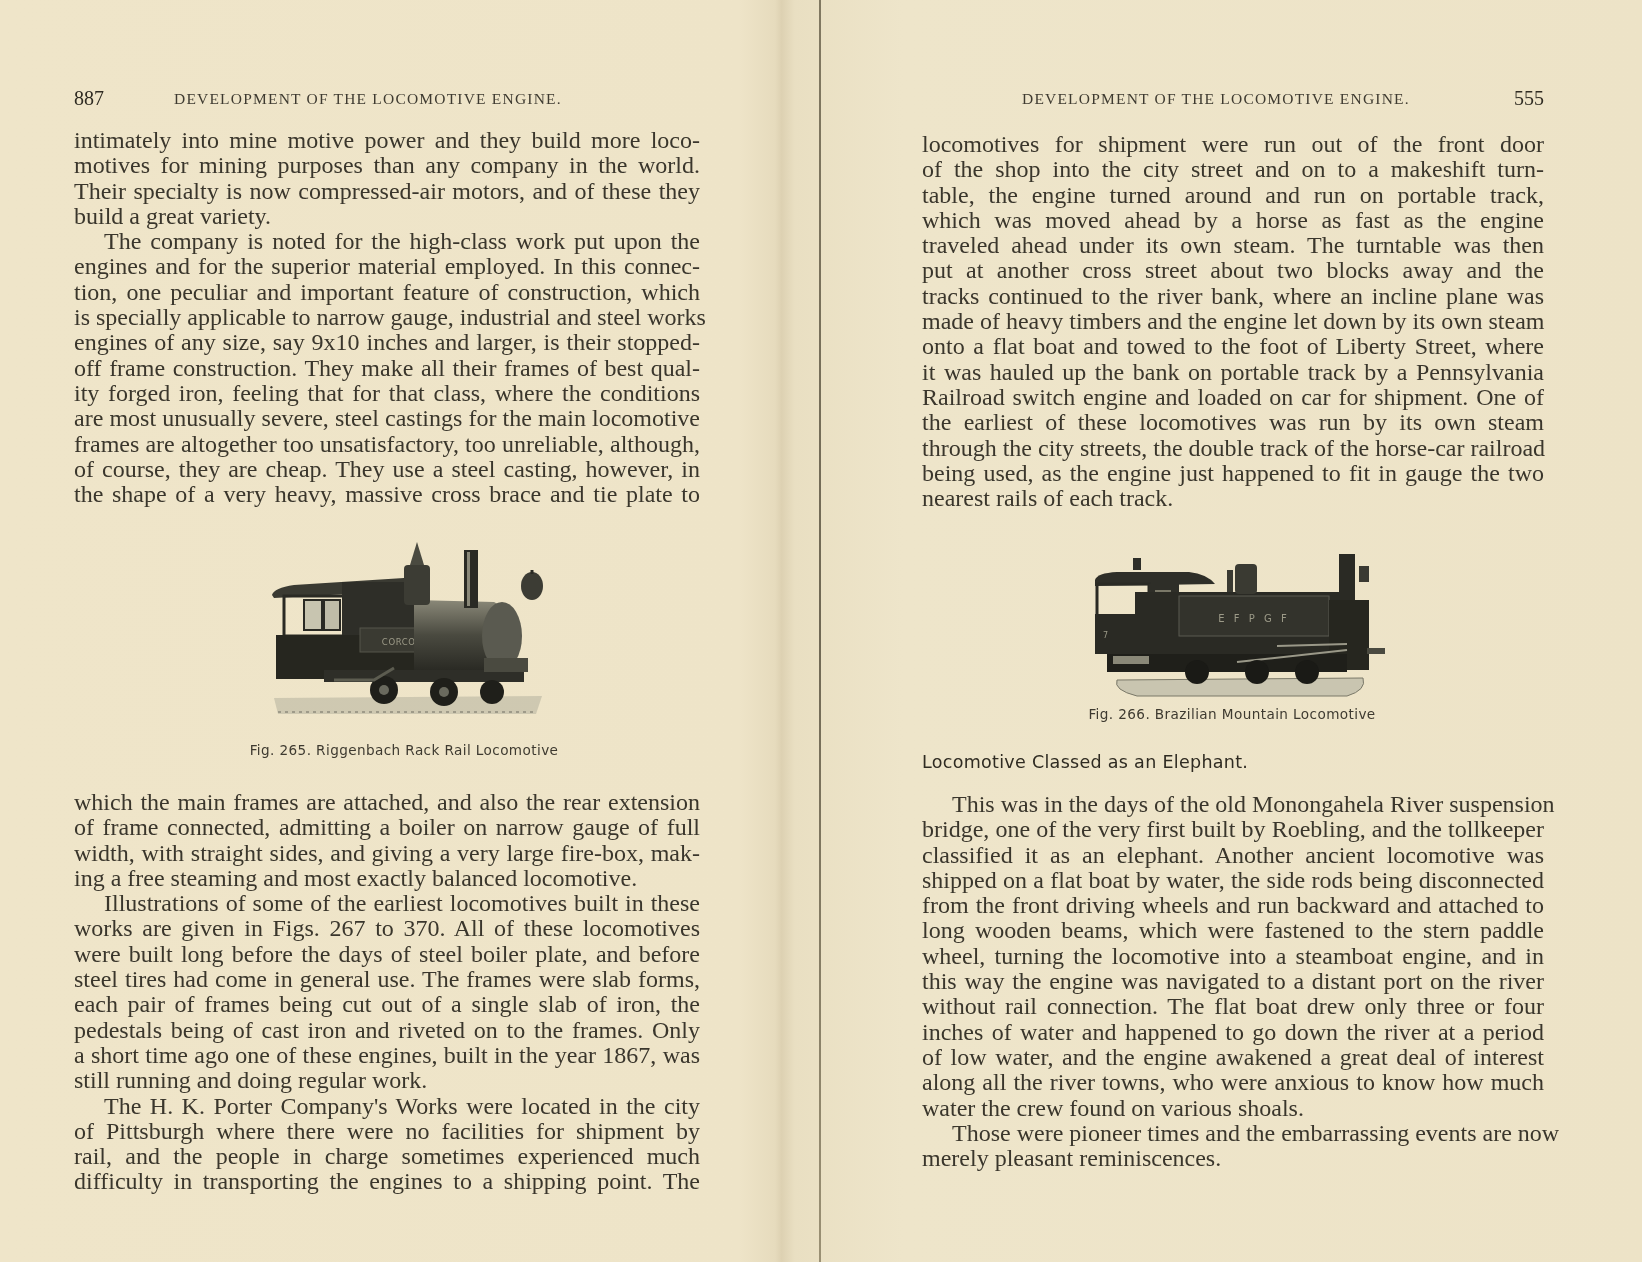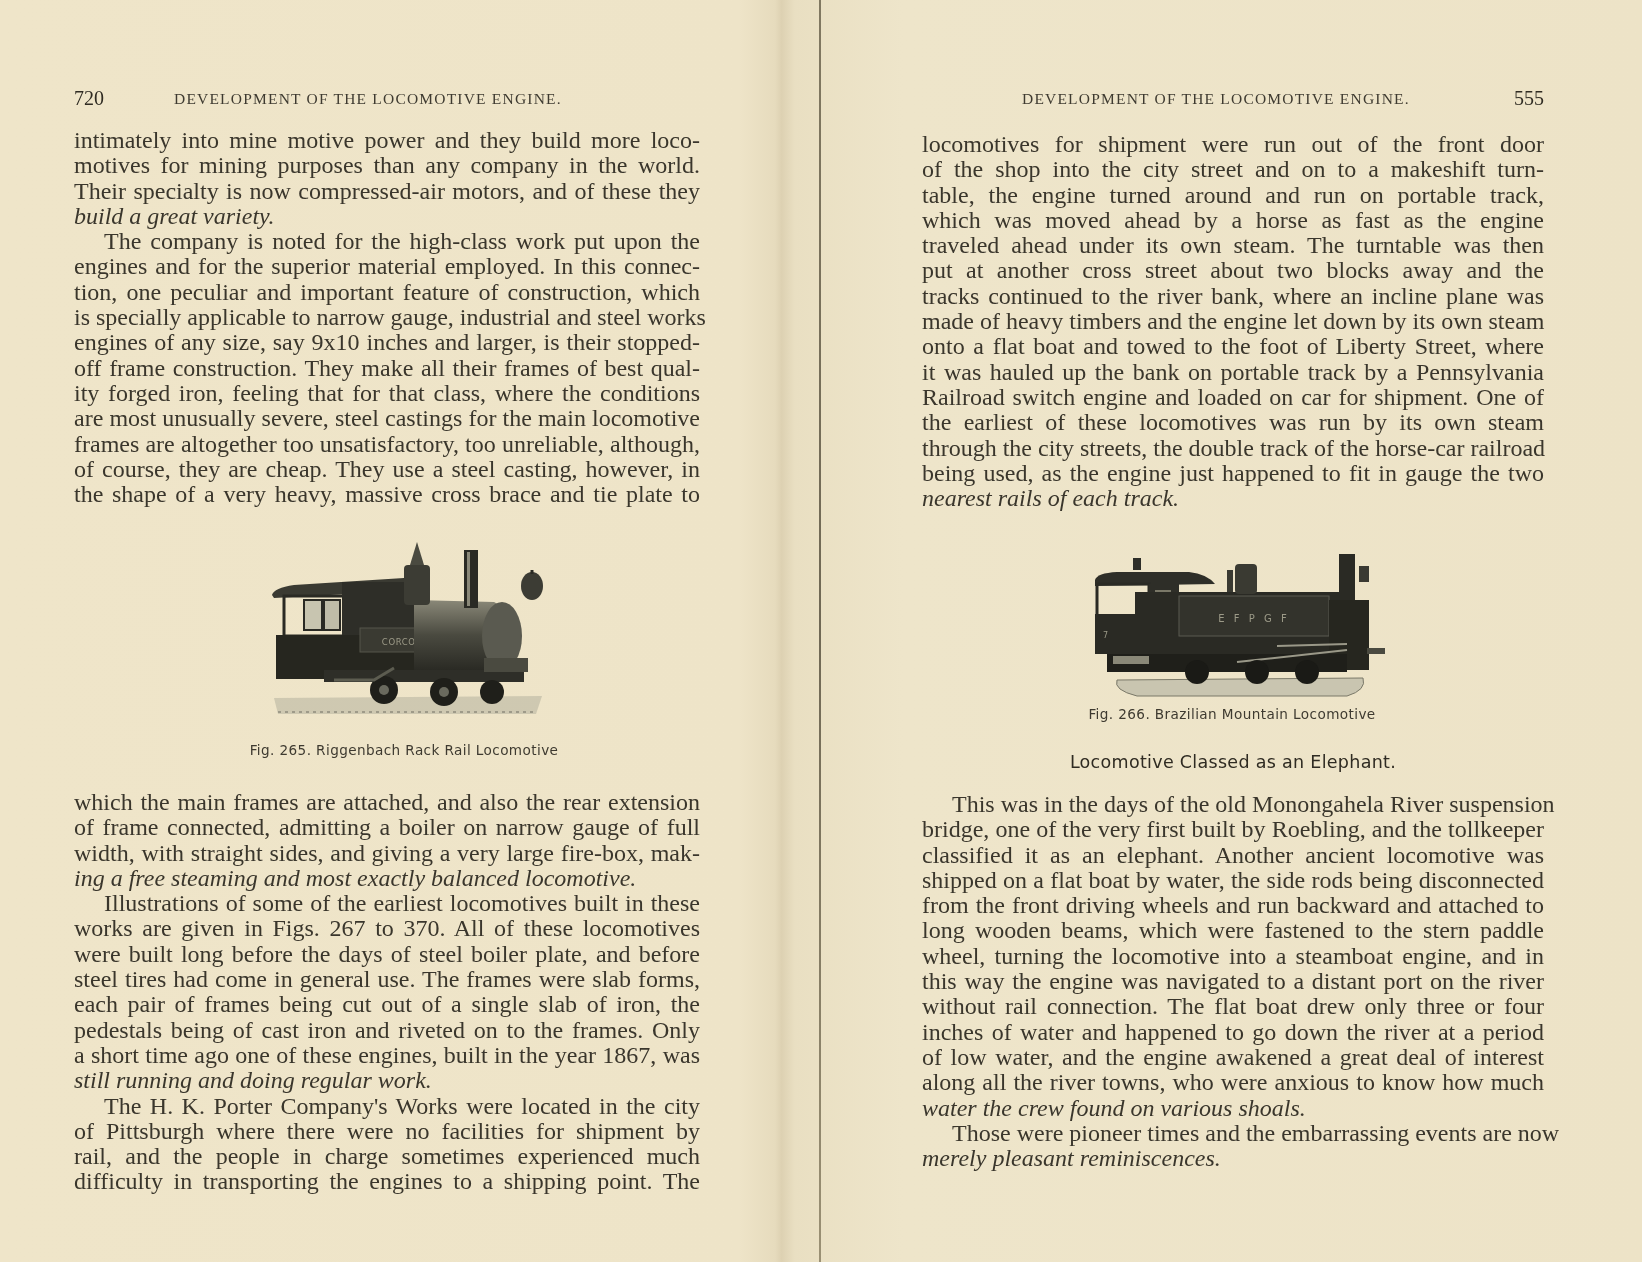--- a/index.html
+++ b/index.html
@@ -68,57 +68,56 @@
     text-align: justify;
     color: #3a362c;
   }
   .line {
     display: block;
     text-align: justify;
     text-align-last: justify;
     white-space: nowrap;
     overflow: visible;
   }
-  .line.last { text-align-last: left; font-style: italic; }
+  .line.last { text-align-last: left; }
 
   .figure {
     position: absolute;
     text-align: center;
   }
   .figure-img {
     position: relative;
     margin: 0 auto;
   }
   .figure-caption {
     font-family: "DejaVu Sans", "Liberation Sans", sans-serif;
     font-size: 13.6px;
     letter-spacing: 0.4px;
     color: #3e3a30;
     white-space: nowrap;
   }
   .section-heading {
     position: absolute;
     left: 0;
     right: 0;
-    text-align: center;
     font-family: "DejaVu Sans", "Liberation Sans", sans-serif;
     font-size: 17.5px;
     letter-spacing: 0.3px;
     color: #2f2b22;
   }
 </style>
 </head>
 <body>
 
 <div class="spread">
   <div class="gutter-line"></div>
 
   <div class="page left">
     <div class="running-head">
-      <span class="folio">720</span>
+      <span class="folio">887</span>
       <span class="title">DEVELOPMENT OF THE LOCOMOTIVE ENGINE.</span>
     </div>
 
     <div class="text-block" style="top:128px;">
       <span class="line">intimately into mine motive power and they build more loco-</span>
       <span class="line">motives for mining purposes than any company in the world.</span>
       <span class="line">Their specialty is now compressed-air motors, and of these they</span>
       <span class="line last">build a great variety.</span>
       <span class="line" style="padding-left:30px;">The company is noted for the high-class work put upon the</span>
       <span class="line">engines and for the superior material employed.  In this connec-</span>

